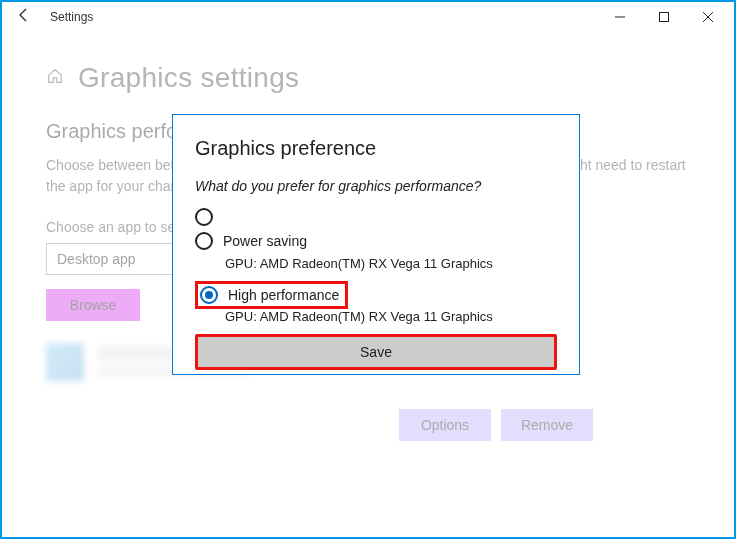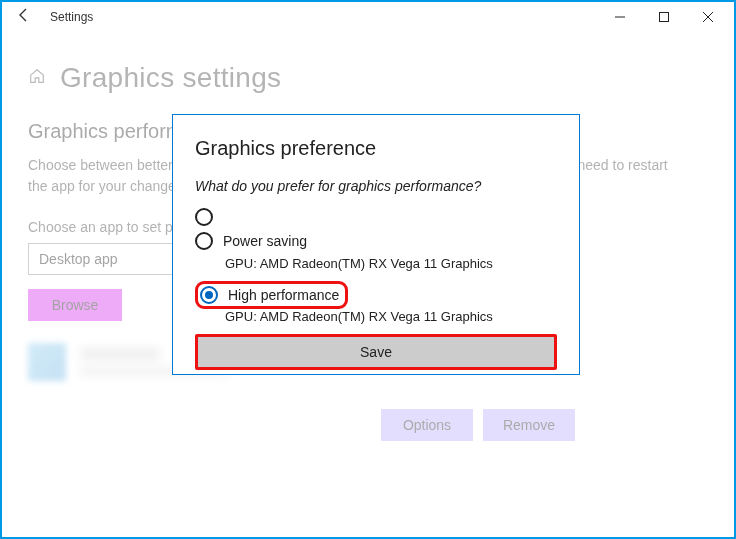--- a/index.html
+++ b/index.html
@@ -44,21 +44,21 @@
   .win-controls div {
     width: 44px;
     height: 28px;
     display: flex;
     align-items: center;
     justify-content: center;
     font-size: 13px;
     color: #222;
   }
   .content {
-    padding: 12px 28px 20px 26px;
+    padding: 12px 28px 20px 44px;
     position: relative;
     color: #333;
   }
   .heading-row {
     display: flex;
     align-items: center;
     margin-top: 18px;
     margin-bottom: 26px;
   }
   .home-ic {
@@ -206,21 +206,21 @@
     font-size: 13px;
     color: #222;
     margin-left: 30px;
     margin-bottom: 10px;
   }
   .radio-block { margin-bottom: 4px; }
   .highlight-hp {
     display: inline-flex;
     align-items: center;
     border: 3px solid #e11;
-    border-radius: 9px;
+    border-radius: 0;
     padding: 2px 6px 2px 2px;
   }
   .modal-btns {
     display: flex;
     margin-top: 10px;
     gap: 0;
   }
   .m-btn {
     flex: 1;
     height: 30px;

